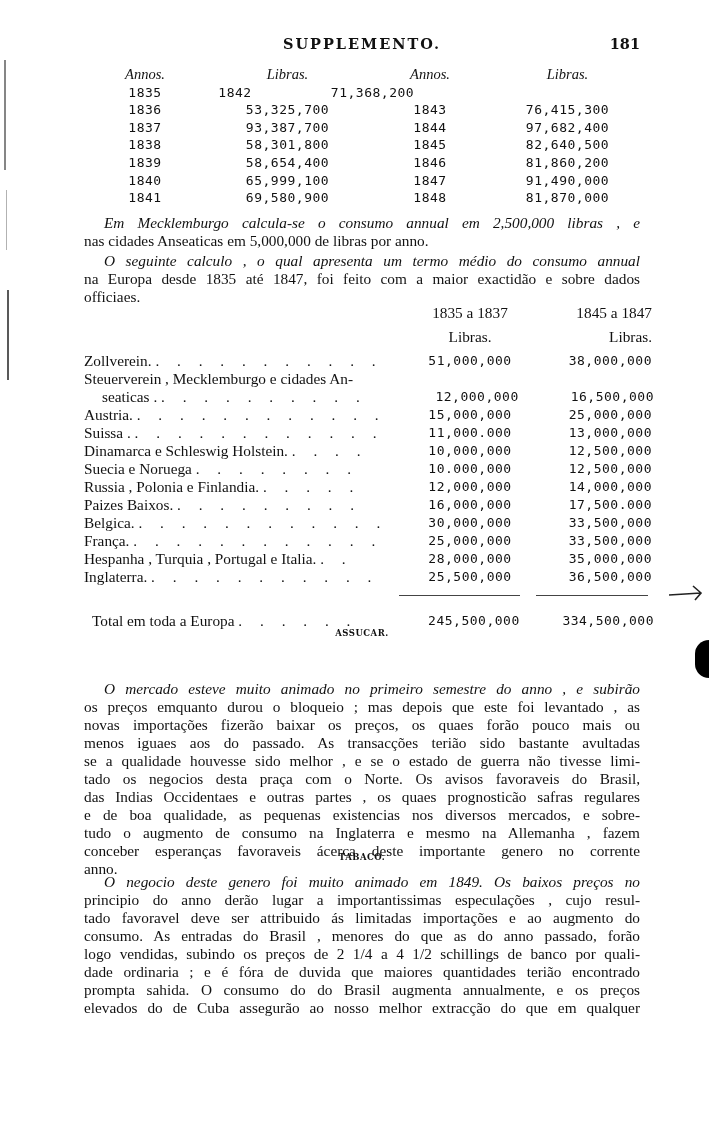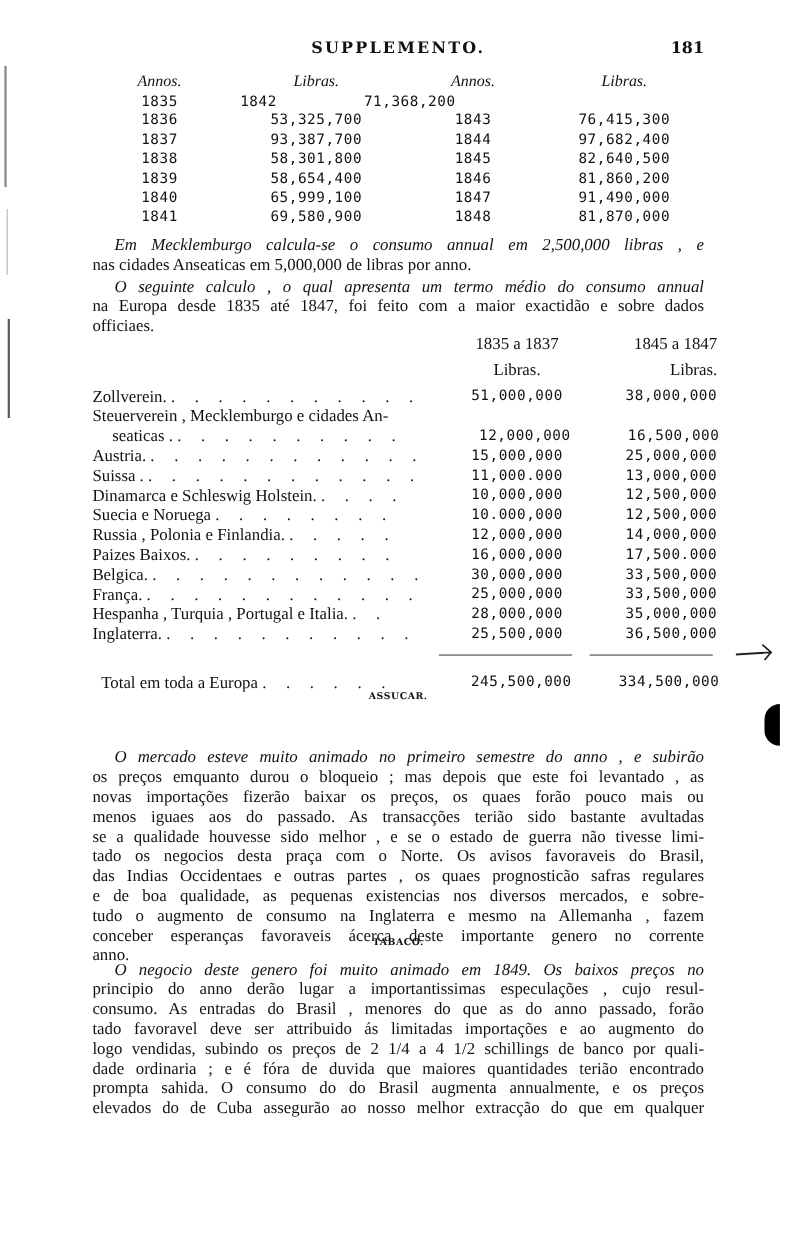--- a/index.html
+++ b/index.html
@@ -237,21 +237,21 @@
       <span class="line">e de boa qualidade, as pequenas existencias nos diversos mercados, e sobre-</span>
       <span class="line">tudo o augmento de consumo na Inglaterra e mesmo na Allemanha , fazem</span>
       <span class="line">conceber esperanças favoraveis ácerca deste importante genero no corrente</span>
       <span class="line last">anno.</span>
     </div>
 
   <div class="section-head" style="top:852px;">TABACO.</div>
   <div class="para" style="top:873px;" id="tabaco">
       <span class="line indent">O negocio deste genero foi muito animado em 1849. Os baixos preços no</span>
       <span class="line">principio do anno derão lugar a importantissimas especulações , cujo resul-</span>
+      <span class="line">tado favoravel deve ser attribuido ás limitadas importações e ao augmento do</span>
       <span class="line">consumo. As entradas do Brasil , menores do que as do anno passado, forão</span>
-      <span class="line">tado favoravel deve ser attribuido ás limitadas importações e ao augmento do</span>
       <span class="line">logo vendidas, subindo os preços de 2 1/4 a 4 1/2 schillings de banco por quali-</span>
       <span class="line">dade ordinaria ; e é fóra de duvida que maiores quantidades terião encontrado</span>
       <span class="line">prompta sahida. O consumo do do Brasil augmenta annualmente, e os preços</span>
       <span class="line">elevados do de Cuba assegurão ao nosso melhor extracção do que em qualquer</span>
     </div>
 
 </div>
 
 </body></html>

